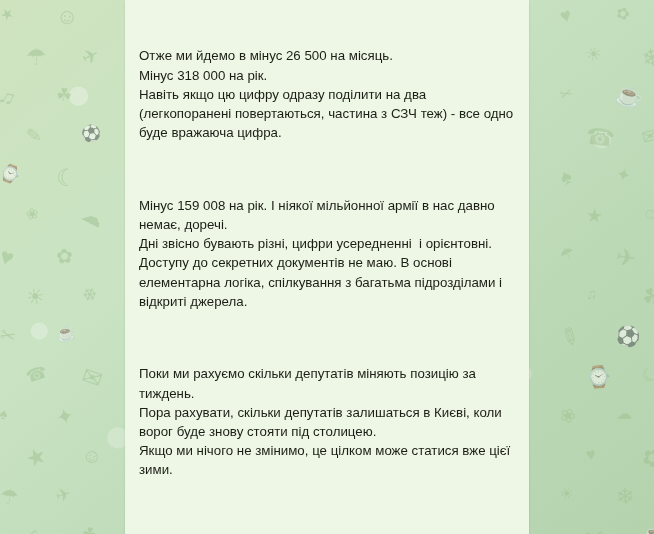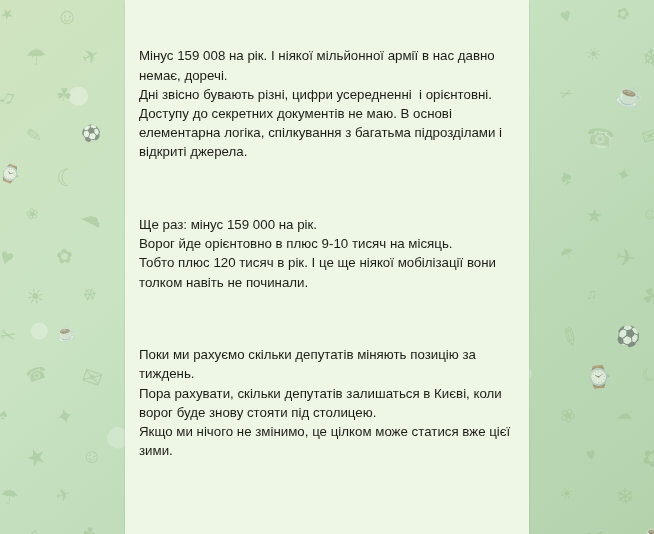--- a/index.html
+++ b/index.html
@@ -126,25 +126,25 @@
       <span class="doodle" style="left: 616px; top: 486px; font-size: 22px; transform: rotate(-3deg);">❄</span>
       <span class="doodle" style="left: 26px; top: 526px; font-size: 19px; transform: rotate(-26deg);">♫</span>
       <span class="doodle" style="left: 82px; top: 526px; font-size: 16px; transform: rotate(11deg);">☘</span>
       <span class="doodle" style="left: 586px; top: 526px; font-size: 23px; transform: rotate(-12deg);">✂</span>
       <span class="doodle" style="left: 642px; top: 526px; font-size: 20px; transform: rotate(25deg);">☕</span>
     </div>
 
   <div id="bubble">
 
     <div class="msg-text">
+      <p class="para">Отже ми йдемо в мінус 26 500 на місяць.
+Мінус 318 000 на рік.
+Навіть якщо цю цифру одразу поділити на два (легкопоранені повертаються, частина з СЗЧ теж) - все одно буде вражаюча цифра.</p>
       <p class="para">Мінус 159 008 на рік. І ніякої мільйонної армії в нас давно немає, доречі.
 Дні звісно бувають різні, цифри усередненні  і орієнтовні.
 Доступу до секретних документів не маю. В основі елементарна логіка, спілкування з багатьма підрозділами і відкриті джерела.</p>
-      <p class="para">Ще раз: мінус 159 000 на рік.
-Ворог йде орієнтовно в плюс 9-10 тисяч на місяць.
-Тобто плюс 120 тисяч в рік. І це ще ніякої мобілізації вони толком навіть не починали.</p>
       <p class="para">Поки ми рахуємо скільки депутатів міняють позицію за тиждень.
 Пора рахувати, скільки депутатів залишаться в Києві, коли ворог буде знову стояти під столицею.
 Якщо ми нічого не змінимо, це цілком може статися вже цієї зими.</p>
     </div>
 
   </div>
 </div>
 
 </body></html>

